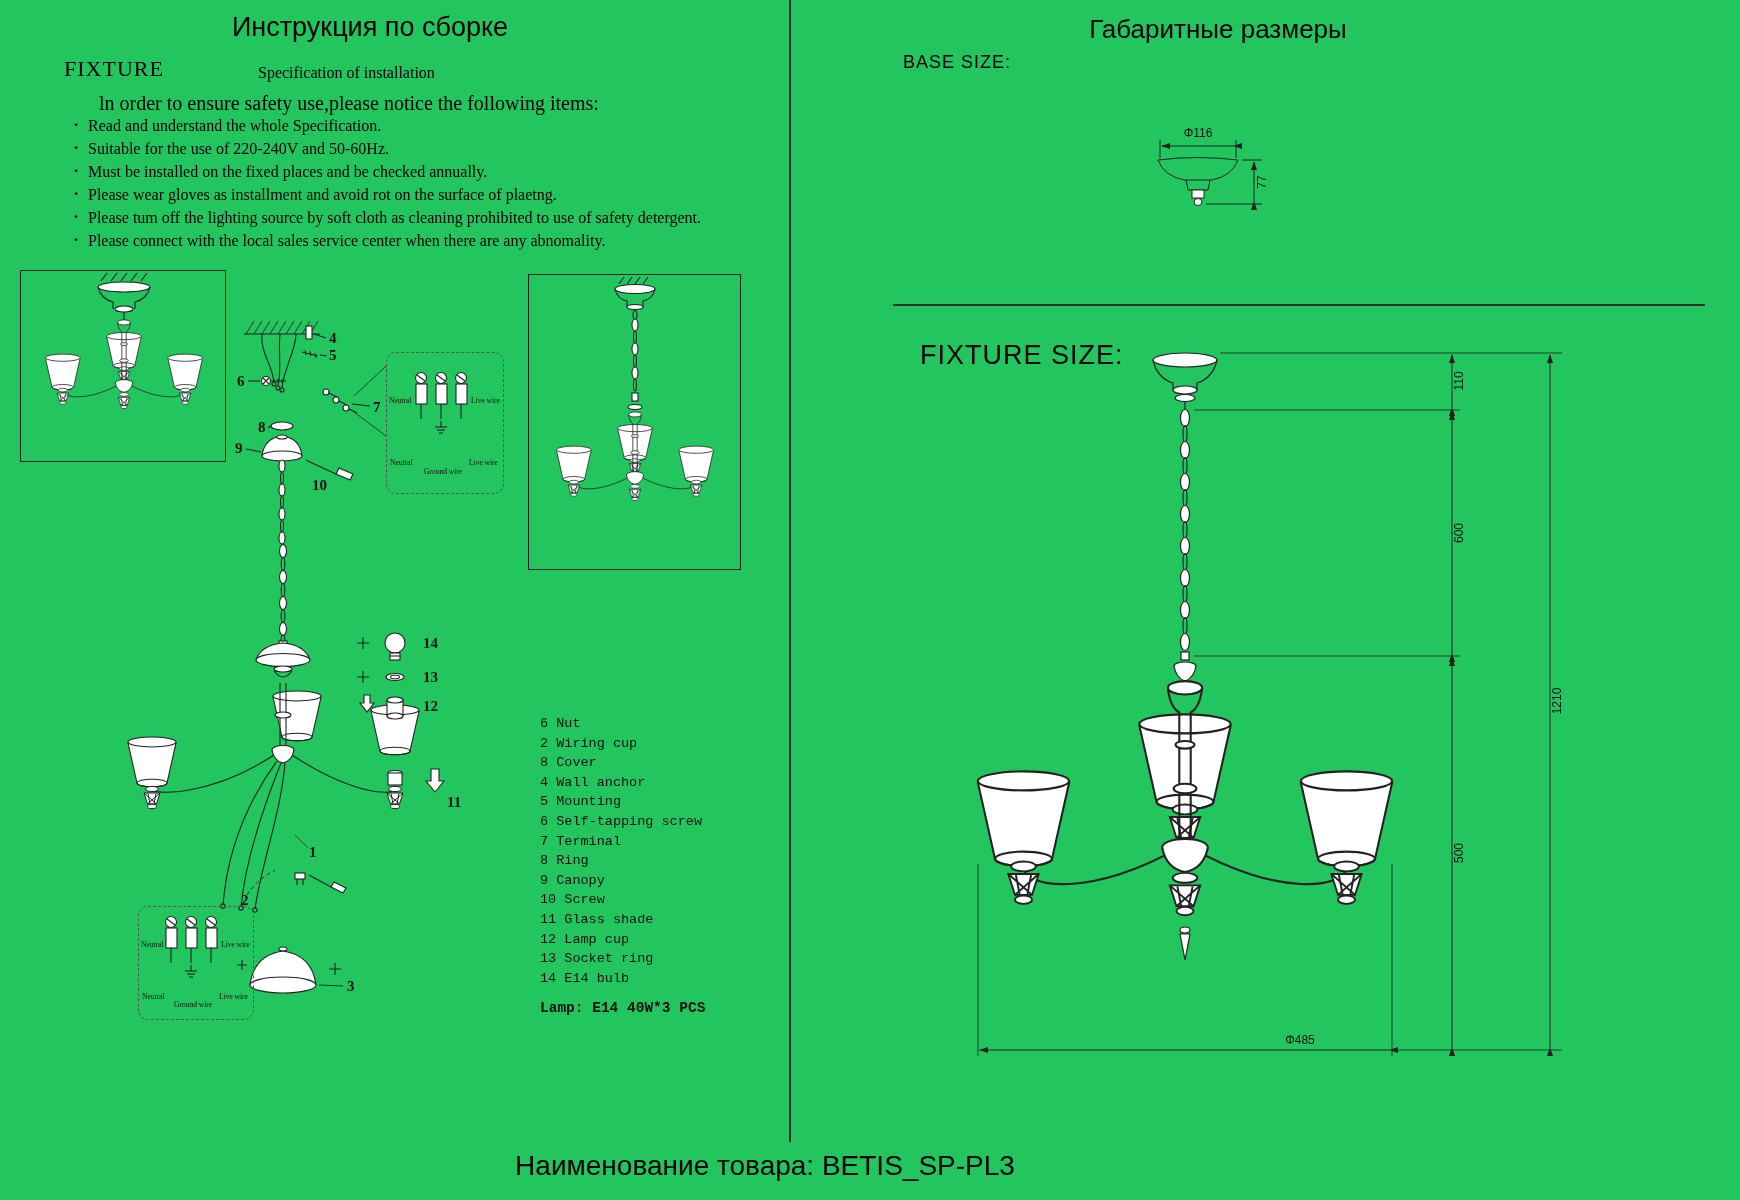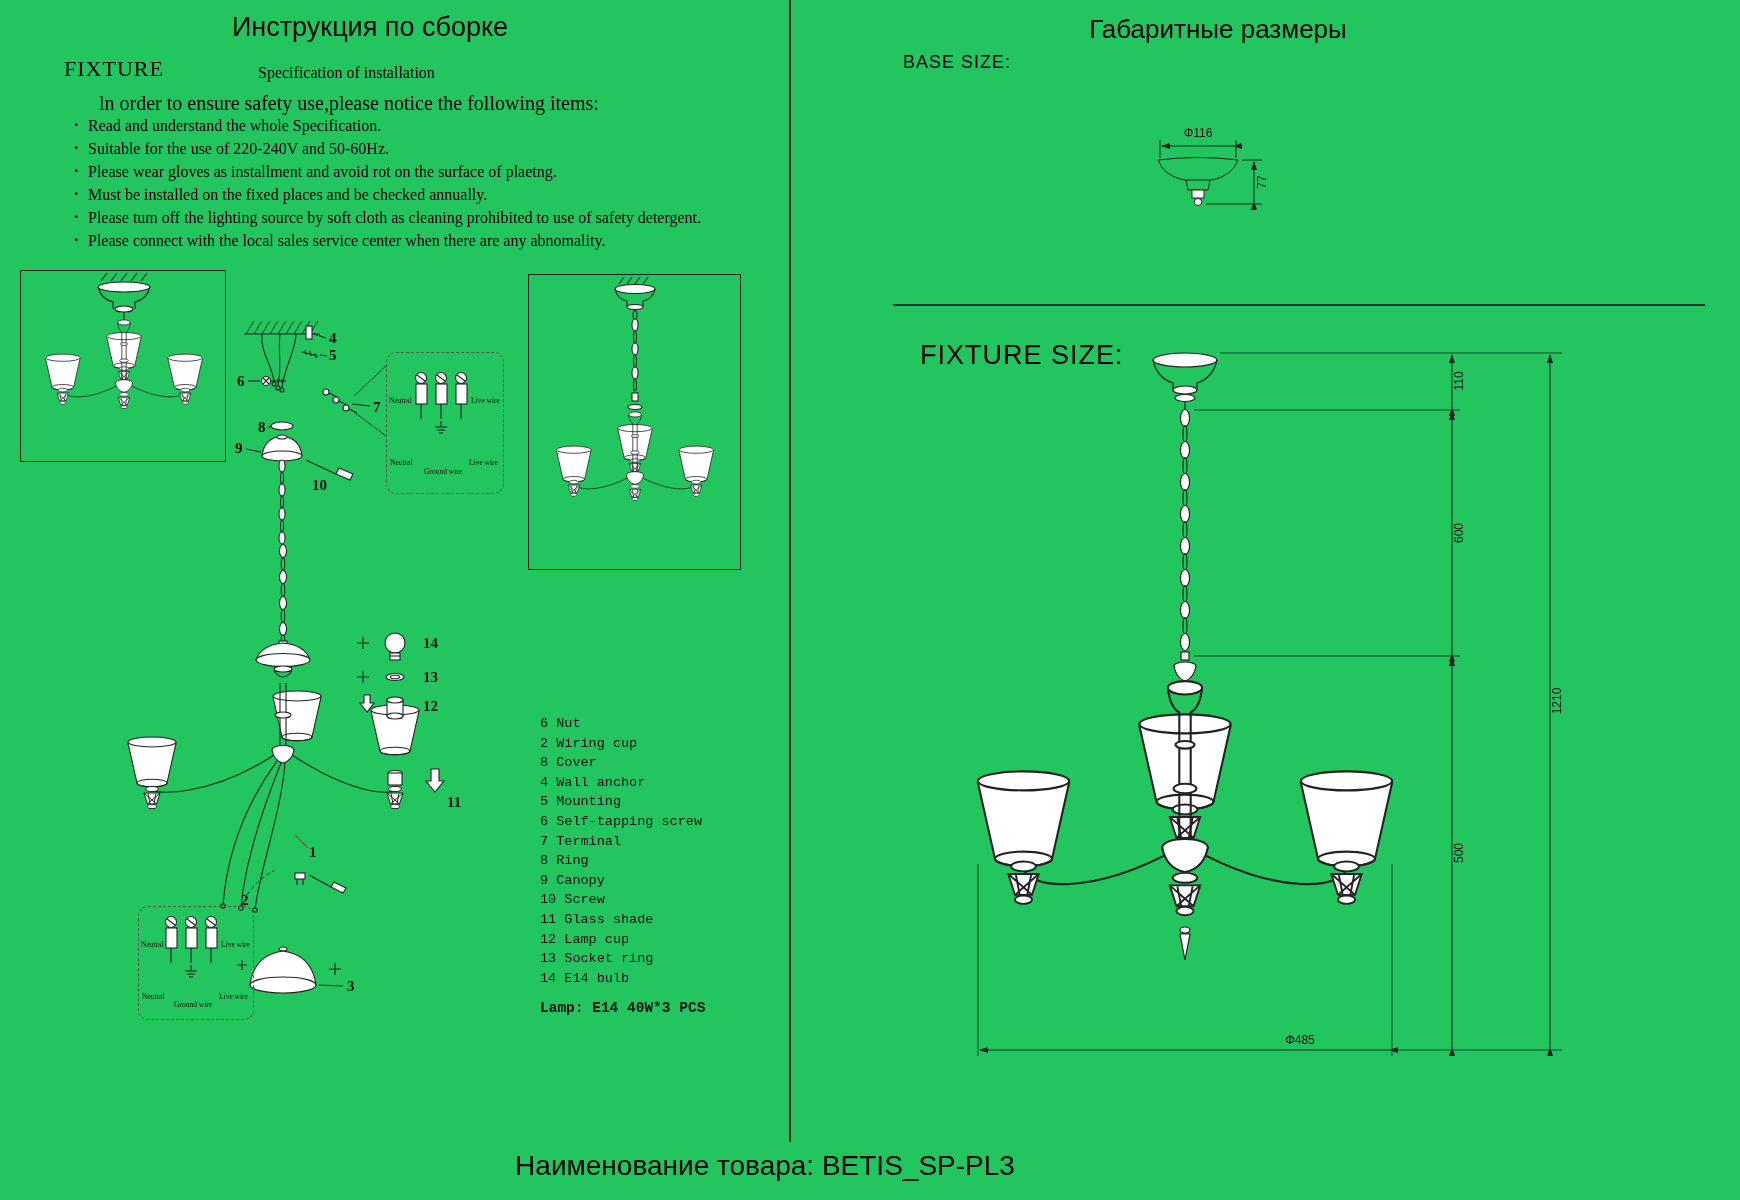--- a/index.html
+++ b/index.html
@@ -105,22 +105,22 @@
   </svg>
 
   <div class="abs title-left t-sans">Инструкция по сборке</div>
   <div class="abs english">FIXTURE</div>
   <div class="abs spec-title">Specification of installation</div>
   <div class="abs intro">ln order to ensure safety use,please notice the following items:</div>
 
   <ul class="abs bullets">
     <li>Read and understand the whole Specification.</li>
     <li>Suitable for the use of 220-240V and 50-60Hz.</li>
+    <li>Must be installed on the fixed places and be checked annually.</li>
     <li>Please wear gloves as installment and avoid rot on the surface of plaetng.</li>
-    <li>Must be installed on the fixed places and be checked annually.</li>
     <li>Please tum off the lighting source by soft cloth as cleaning prohibited to use of safety detergent.</li>
     <li>Please connect with the local sales service center when there are any abnomality.</li>
   </ul>
 
   <div class="abs box" style="left:20px;top:270px;width:206px;height:192px;">
     <svg width="206" height="192" viewBox="0 0 206 192">
       <g stroke="#222" fill="none" stroke-width="1.1">
         <path d="M80,10 l6,-8 M90,10 l6,-8 M100,10 l6,-8 M110,10 l6,-8 M120,10 l6,-8"></path>
         <ellipse cx="103" cy="16" rx="26" ry="5" fill="#fff"></ellipse>
         <path d="M77,16 Q80,28 92,31 L92,38 M129,16 Q126,28 114,31 L114,38"></path>

